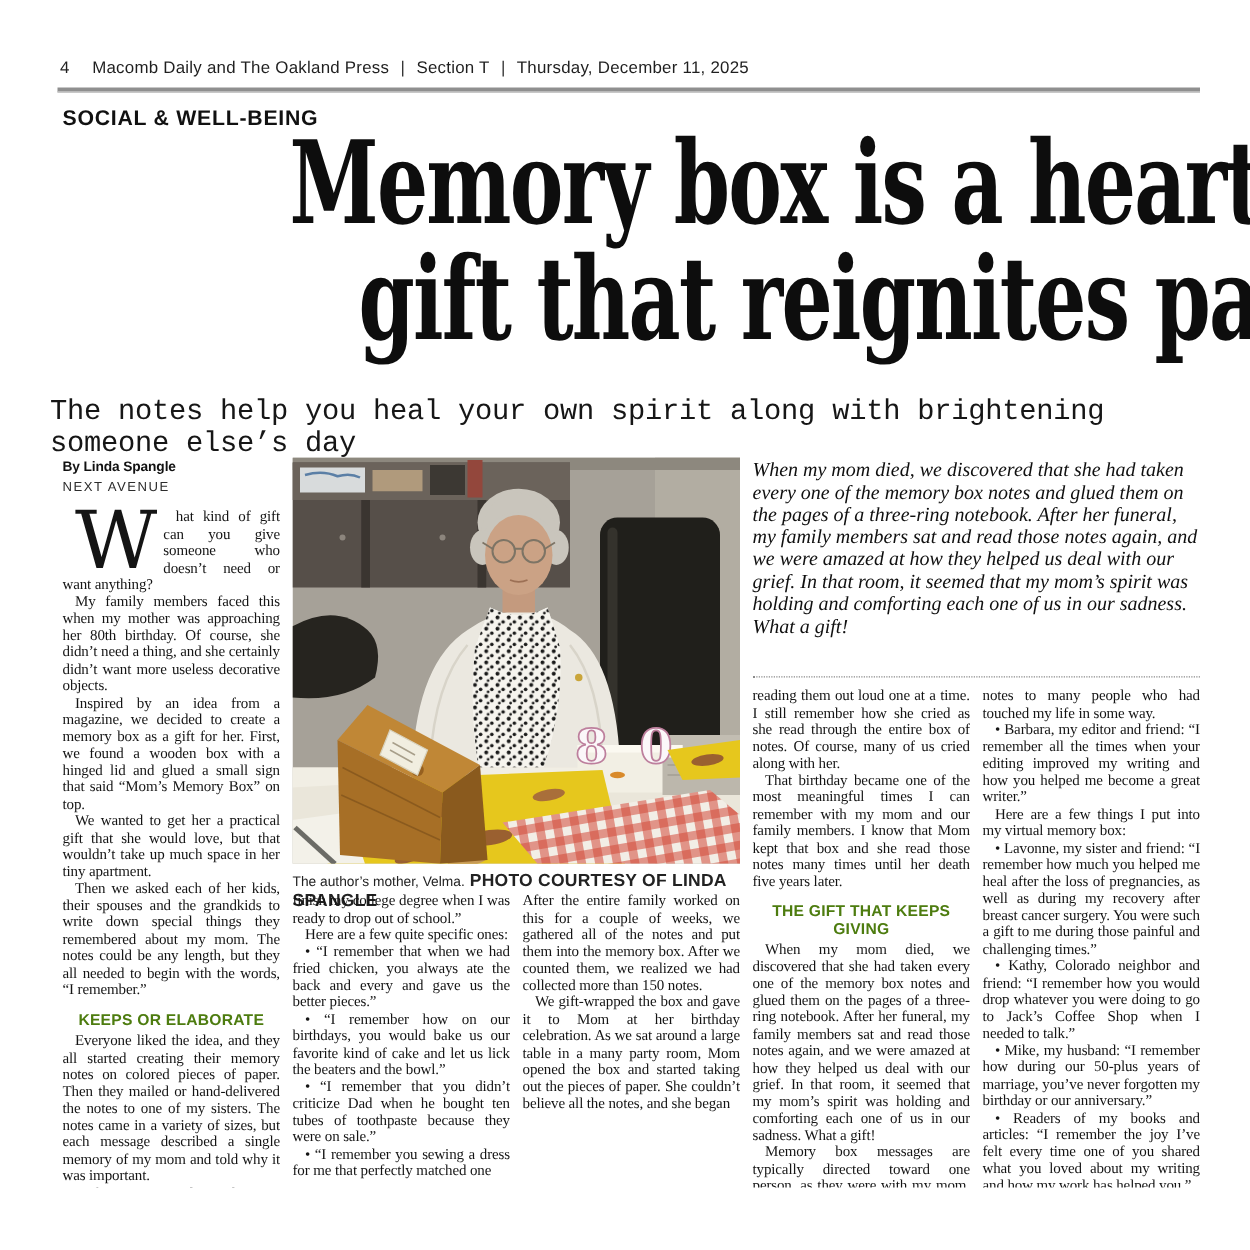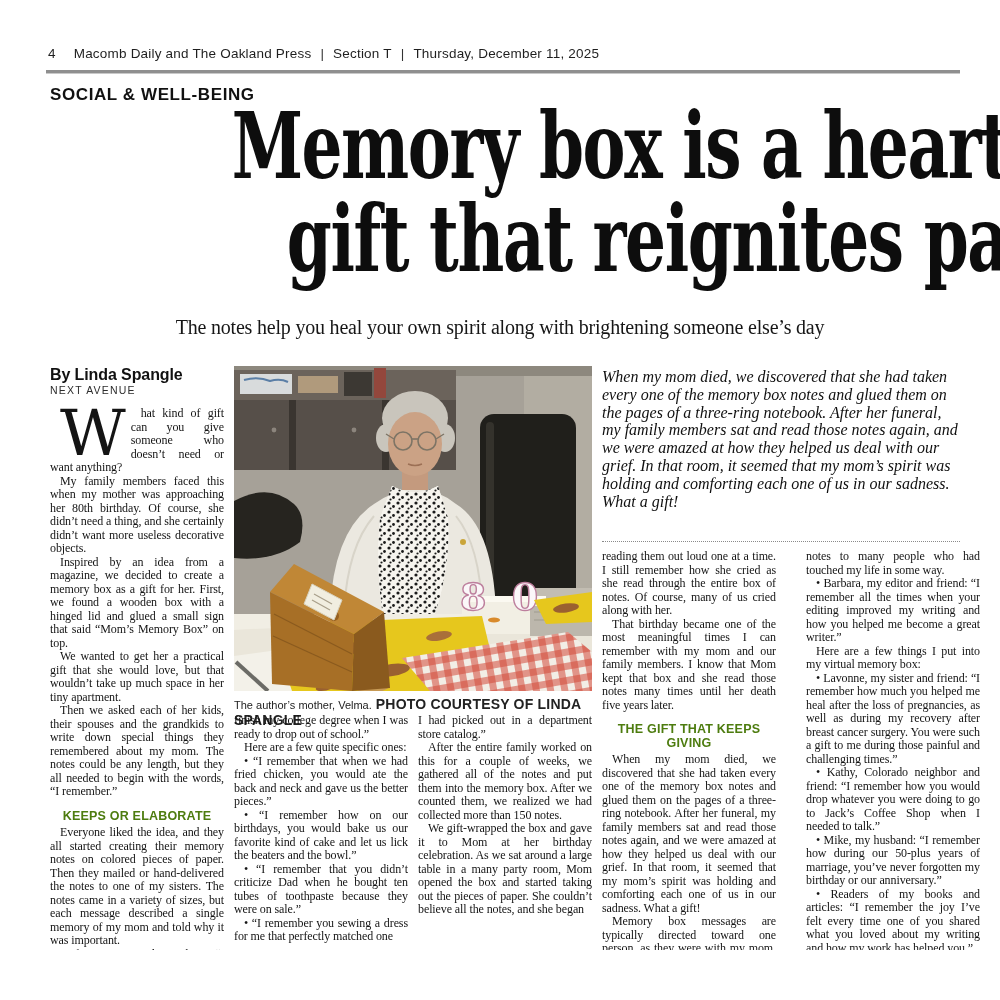--- a/index.html
+++ b/index.html
@@ -13,36 +13,36 @@
   .mast-rule{position:absolute;left:46px;top:70px;width:914px;height:3px;background:#8f8f8f;border-bottom:1px solid #c9c9c9;}
   
   .kicker{position:absolute;left:50px;top:85px;font-family:Liberation Sans, sans-serif;font-weight:bold;
           font-size:17px;letter-spacing:.6px;color:#111;}
   
   .headline-wrap{position:absolute;left:40px;top:100px;width:920px;text-align:center;}
   .headline{display:inline-block;transform:scaleX(.70);transform-origin:50% 0;white-space:nowrap;
             font-family:"DejaVu Serif",serif;font-weight:bold;font-size:92px;line-height:93px;
             letter-spacing:-2px;color:#0d0d0d;}
   
-  .deck{position:absolute;left:40px;top:316px;width:920px;text-align:center;
-        font-family:Liberation Serif, serif;font-size:20px;color:#161616;letter-spacing:-.2px;}
+  .deck{position:absolute;left:40px;top:316px;width:920px;text-align:left;
+        font-family:Liberation Mono, monospace;font-size:23px;color:#161616;letter-spacing:-.2px;}
   
   .article{position:absolute;left:50px;top:366px;width:912px;height:584px;}
   .col{position:absolute;width:174px;overflow:hidden;font-size:12px;line-height:13.5px;
        text-align:justify;letter-spacing:-.1px;}
   .col p{margin:0;text-indent:10px;}
   .cont p:first-child{text-indent:0;}
   .col1{left:0;top:0;height:584px;}
   .col2{left:184px;top:348px;height:236px;}
   .col3{left:368px;top:348px;height:236px;}
   .col4{left:552px;top:184px;height:400px;}
-  .col5{left:756px;top:184px;height:400px;}
+  .col5{left:736px;top:184px;height:400px;}
   
   .byline{margin:2px 0 10px 0;font-family:"Liberation Sans",sans-serif;text-indent:0;}
-  .byline .author{font-weight:bold;font-size:16px;color:#111;display:block;}
+  .byline .author{font-weight:bold;font-size:11px;color:#111;display:block;}
   .byline .org{font-size:10.5px;letter-spacing:1.2px;color:#2c2c2c;display:block;margin-top:2px;}
   
   .drop-para{text-indent:0;}
   .dropcap{float:left;font-family:"DejaVu Serif",serif;font-size:64px;line-height:48px;height:50px;
            padding:2px 5px 0 0;color:#141414;}
   
   .subhead{font-family:"Liberation Sans",sans-serif;font-weight:bold;font-size:12.5px;
            letter-spacing:.2px;color:#4d7c0f;margin:11px 0 3px 0;text-align:center;}
   
   .photo{position:absolute;left:184px;top:0;width:398px;height:325px;}
@@ -203,27 +203,26 @@
         </g>
       </svg>
     </div>
     <div class="caption">
       <span>The author’s mother, Velma.</span><span class="credit">PHOTO COURTESY OF LINDA SPANGLE</span>
     </div>
 
     <div class="col col2 cont">
         <p>finish my college degree when I was ready to drop out of school.”</p>
         <p>Here are a few quite specific ones:</p>
-        <p>• “I remember that when we had fried chicken, you would ate the back and neck and gave us the better pieces.”</p>
+        <p>• “I remember that when we had fried chicken, you always ate the back and every and gave us the better pieces.”</p>
         <p>• “I remember how on our birthdays, you would bake us our favorite kind of cake and let us lick the beaters and the bowl.”</p>
         <p>• “I remember that you didn’t criticize Dad when he bought ten tubes of toothpaste because they were on sale.”</p>
         <p>• “I remember you sewing a dress for me that perfectly matched one</p>
       </div>
     <div class="col col3 cont">
-        <p>I had picked out in a department store catalog.”</p>
         <p>After the entire family worked on this for a couple of weeks, we gathered all of the notes and put them into the memory box. After we counted them, we realized we had collected more than 150 notes.</p>
         <p>We gift-wrapped the box and gave it to Mom at her birthday celebration. As we sat around a large table in a many party room, Mom opened the box and started taking out the pieces of paper. She couldn’t believe all the notes, and she began</p>
       </div>
 
     <div class="pull-quote">When my mom died, we discovered that she had taken every one of the memory box notes and glued them on the pages of a three-ring notebook. After her funeral, my family members sat and read those notes again, and we were amazed at how they helped us deal with our grief. In that room, it seemed that my mom’s spirit was holding and comforting each one of us in our sadness. What a gift!</div>
     <div class="quote-rule"></div>
 
     <div class="col col4">
       <div class="cont">
           <p>reading them out loud one at a time. I still remember how she cried as she read through the entire box of notes. Of course, many of us cried along with her.</p>

